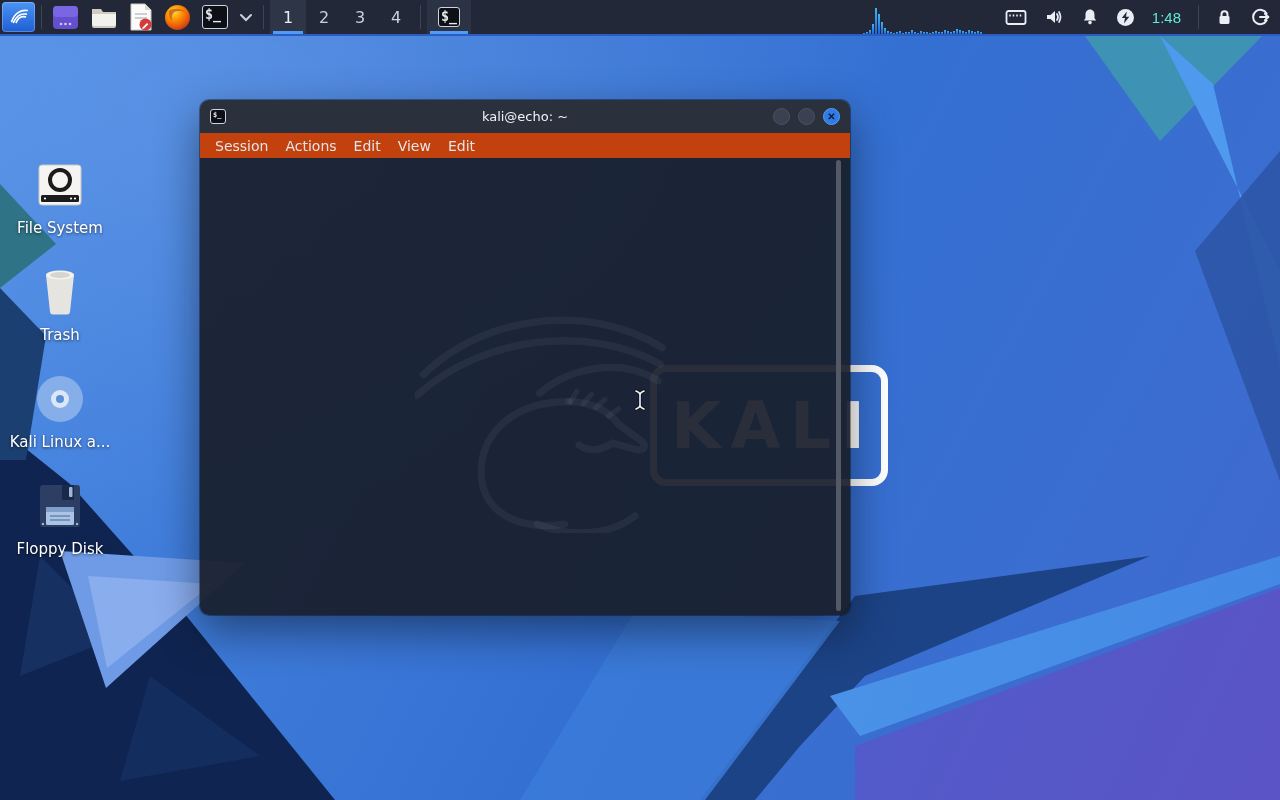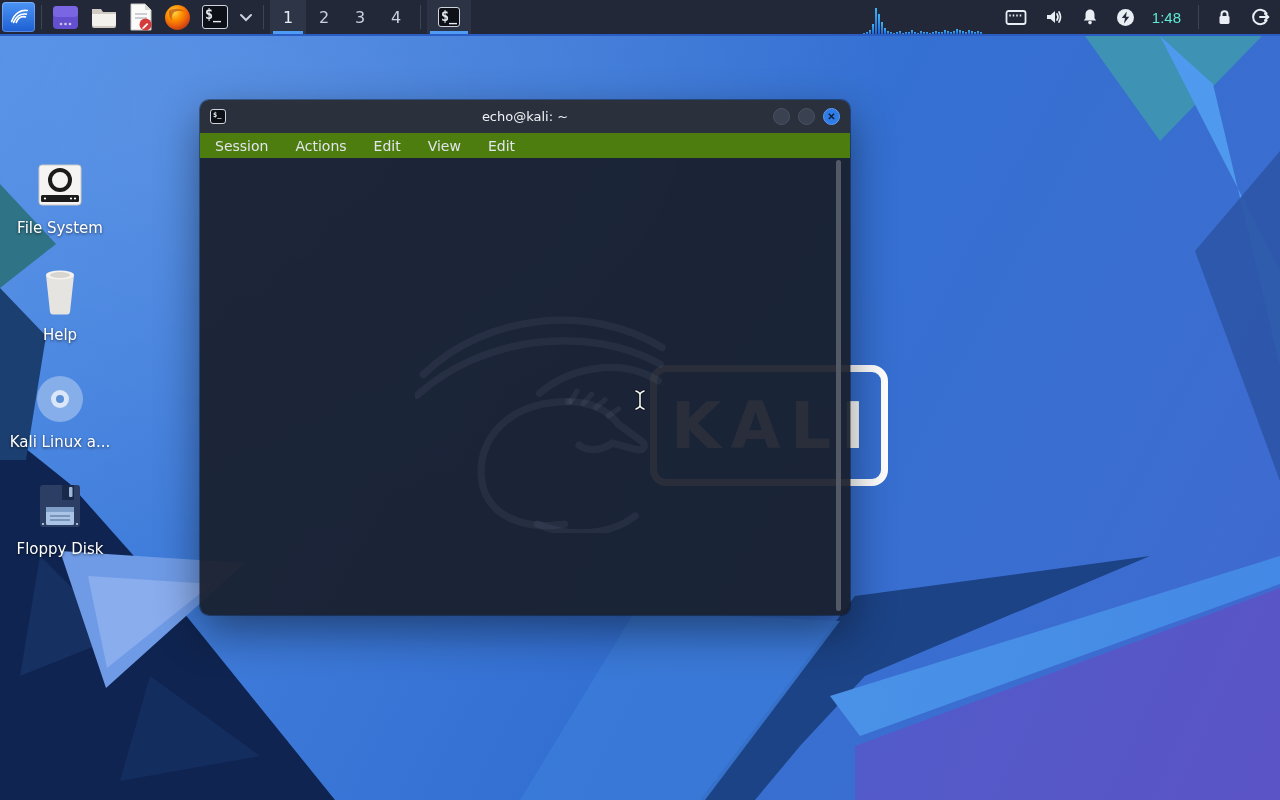--- a/index.html
+++ b/index.html
@@ -76,22 +76,22 @@
     box-shadow:0 16px 44px rgba(0,0,0,.45), 0 0 0 1px rgba(0,0,0,.35); }
   .titlebar{ height:33px; background:#2b303d; display:flex; align-items:center; position:relative; }
   .tb-icon{ margin-left:10px; width:16px; height:15px; font-size:7px; }
   .tb-title{ position:absolute; left:0; right:0; text-align:center; color:#f0f2f6;
     font-size:13px; pointer-events:none; }
   .tb-btns{ margin-left:auto; display:flex; gap:8px; margin-right:10px; }
   .cbtn{ width:17px; height:17px; border-radius:50%; border:1px solid #4a5264;
     background:#3a4150; cursor:pointer; position:relative; }
   .cbtn.close{ background:var(--close-blue); border-color:#5d9cf0; color:#101b2c;
     font-size:10px; line-height:14px; font-weight:bold; }
-  .menubar{ height:25px; background:#4d7c0f; display:flex; 
-    gap:27px; padding-left:15px; }
+  .menubar{ height:25px; background:#c2410c; display:flex; 
+    gap:17px; padding-left:15px; }
   .menubar .mi{ background:none; border:none; color:#e2e5ec; font-size:14px;
     font-family:"DejaVu Sans",sans-serif; cursor:pointer; }
   .term-body{ height:457px; background:var(--term-bg-rgba); position:relative;
     font-family:"DejaVu Sans Mono",monospace; font-size:13px; line-height:17px;
     padding:5px 0 0 12px; color:var(--term-fg); }
   .t-green{ color:var(--prompt-green); }
   .t-user{ color:var(--prompt-blue); font-weight:bold; }
   .t-path{ color:#cfd6e2; }
   .t-cmd{ color:var(--command-blue); margin-left:1ch; }
   .t-arg{ margin-left:1ch; }
@@ -313,21 +313,21 @@
   </div>
 
   <div class="dicon" style="top:230px;">
     <div class="art">
       <svg width="40" height="46" viewBox="0 0 40 46">
           <path d="M6 6 L10 43 a3 3 0 0 0 3 2.5 h14 a3 3 0 0 0 3 -2.5 L34 6 Z" fill="#e6e4e0"></path>
           <ellipse cx="20" cy="6" rx="14" ry="4.5" fill="#f4f2ee"></ellipse>
           <ellipse cx="20" cy="6" rx="10" ry="3" fill="#d8d5d0"></ellipse>
         </svg>
     </div>
-    <div class="lbl">Help</div>
+    <div class="lbl">Trash</div>
   </div>
 
   <div class="dicon" style="top:337px;">
     <div class="art">
       <svg width="48" height="48" viewBox="0 0 48 48">
           <circle cx="24" cy="24" r="23" fill="#cfe0f6" opacity=".45"></circle>
           <circle cx="24" cy="24" r="9" fill="#eaf1fa" opacity=".85"></circle>
           <circle cx="24" cy="24" r="4" fill="#5b8fd8"></circle>
         </svg>
     </div>
@@ -350,21 +350,21 @@
     </div>
     <div class="lbl">Floppy Disk</div>
   </div>
 </div>
 
 <div class="window">
   <div class="titlebar">
     <span class="termicon tb-icon">
         <span>$_</span>
       </span>
-    <span class="tb-title">echo@kali: ~</span>
+    <span class="tb-title">kali@echo: ~</span>
     <span class="tb-btns">
       <button class="cbtn"></button>
       <button class="cbtn"></button>
       <button class="cbtn close">✕</button>
     </span>
   </div>
   <div class="menubar">
     <button class="mi">Session</button>
     <button class="mi">Actions</button>
     <button class="mi">Edit</button>

